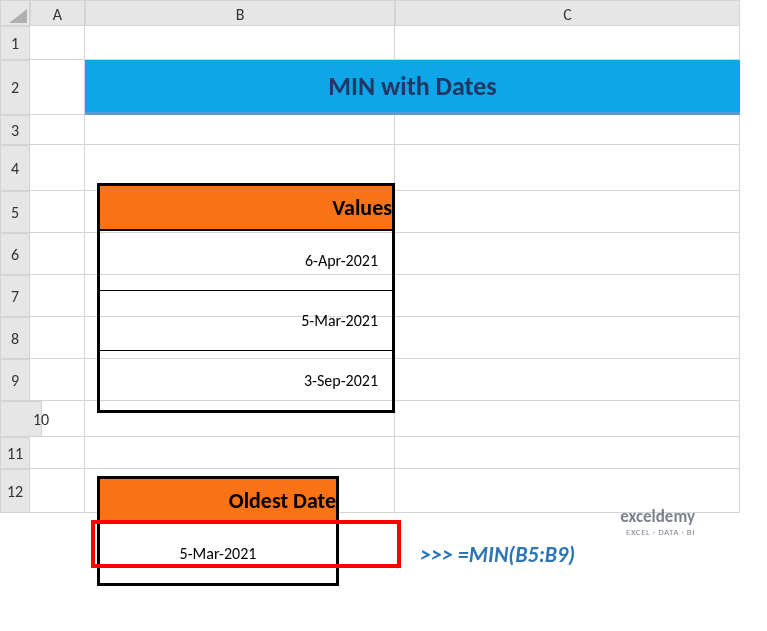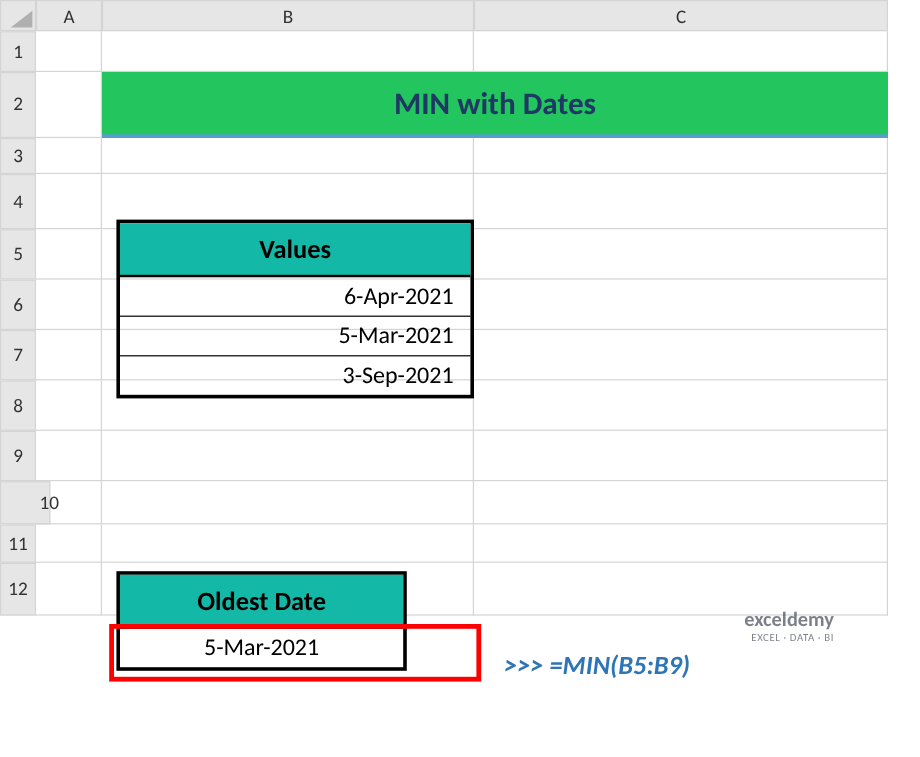--- a/index.html
+++ b/index.html
@@ -73,48 +73,48 @@
     .row-9 { height: 42px; }
     .row-10 { height: 36px; padding-left: 40px; }
     .row-11 { height: 32px; }
     .row-12 { height: 44px; }
     .title-merged {
       position: absolute;
       left: 85px;
       top: 60px;
       width: 655px;
       height: 55px;
-      background: #22c55e;
+      background: #0ea5e9;
       display: flex;
       align-items: center;
       justify-content: center;
       font-size: 26px;
       font-weight: bold;
       color: #1f3864;
       border-bottom: 3px solid #5b9bd5;
     }
     .table-box {
       position: absolute;
       left: 97px;
       top: 183px;
       width: 298px;
       border: 3px solid #000;
     }
     .th-cell {
-      background: #14b8a6;
+      background: #f97316;
       font-size: 22px;
       font-weight: bold;
-      text-align: center;
+      text-align: right;
       padding: 8px 0;
       border-bottom: 2px solid #000;
     }
     .td-cell {
-      font-size: 20px;
+      font-size: 16px;
       text-align: right;
-      padding: 4px 14px;
+      padding: 20px 14px;
       border-bottom: 1px solid #000;
     }
     .td-cell:last-child {
       border-bottom: none;
     }
     .oldest-box {
       position: absolute;
       left: 97px;
       top: 476px;
       width: 242px;

